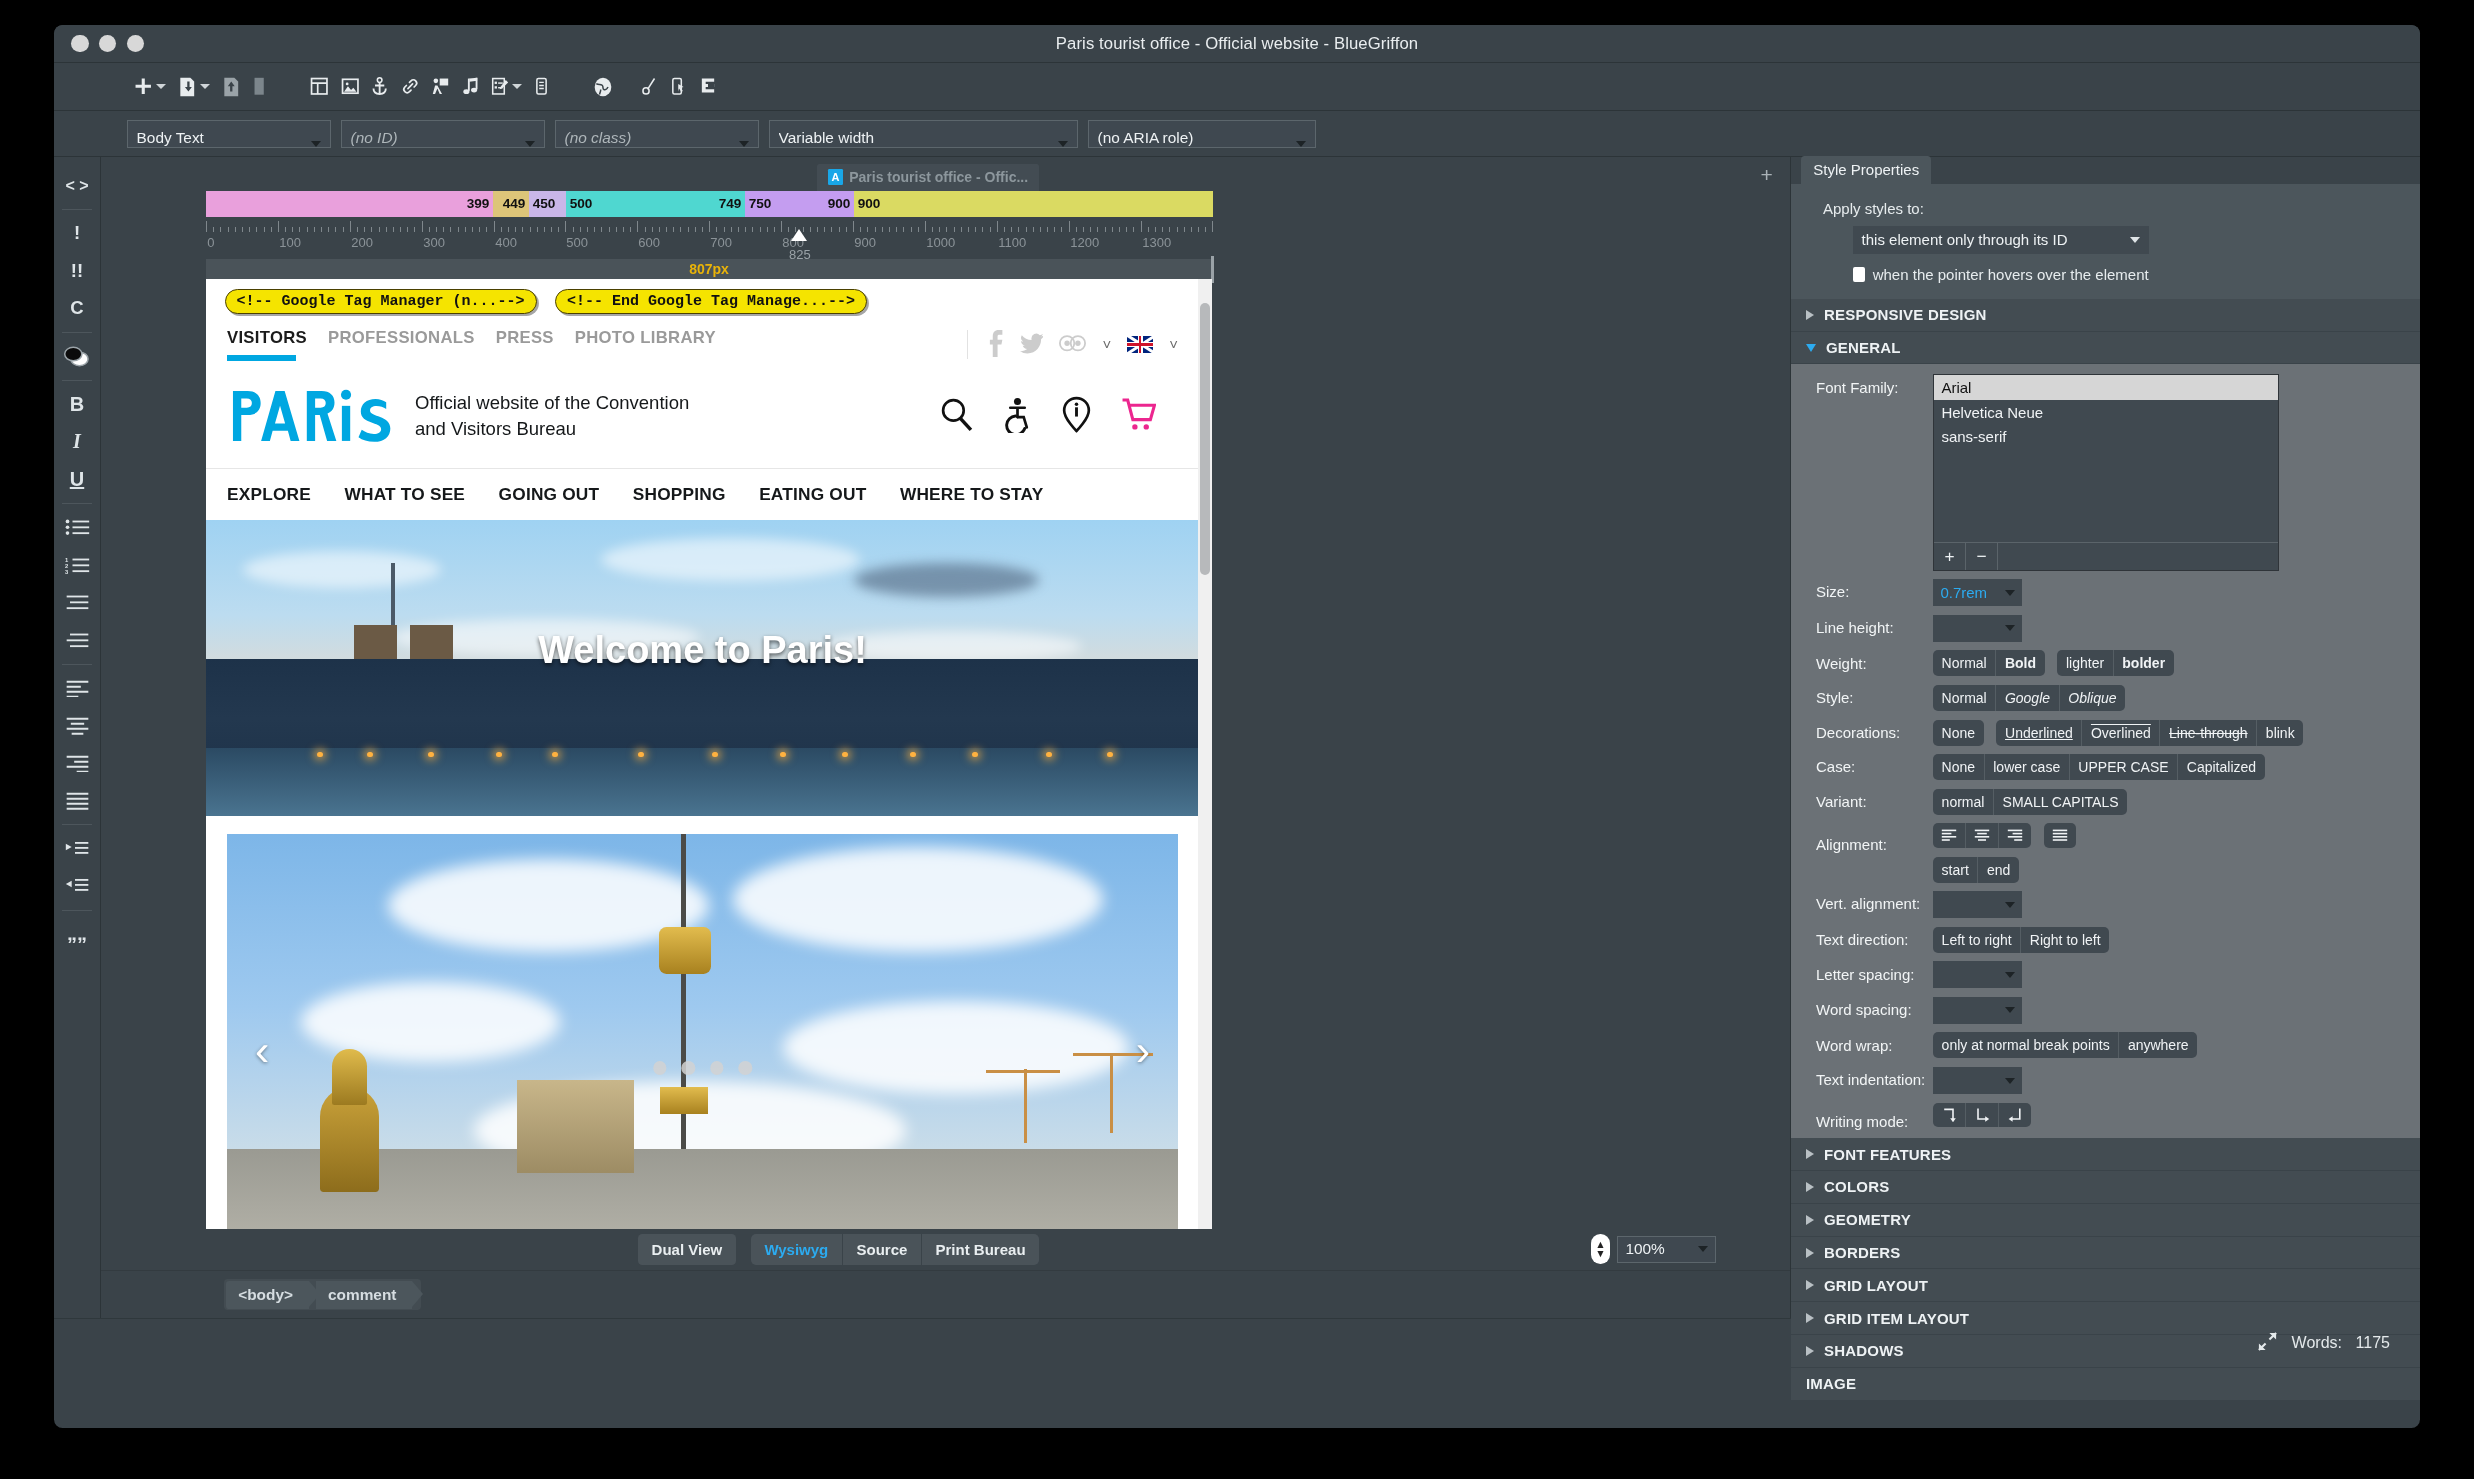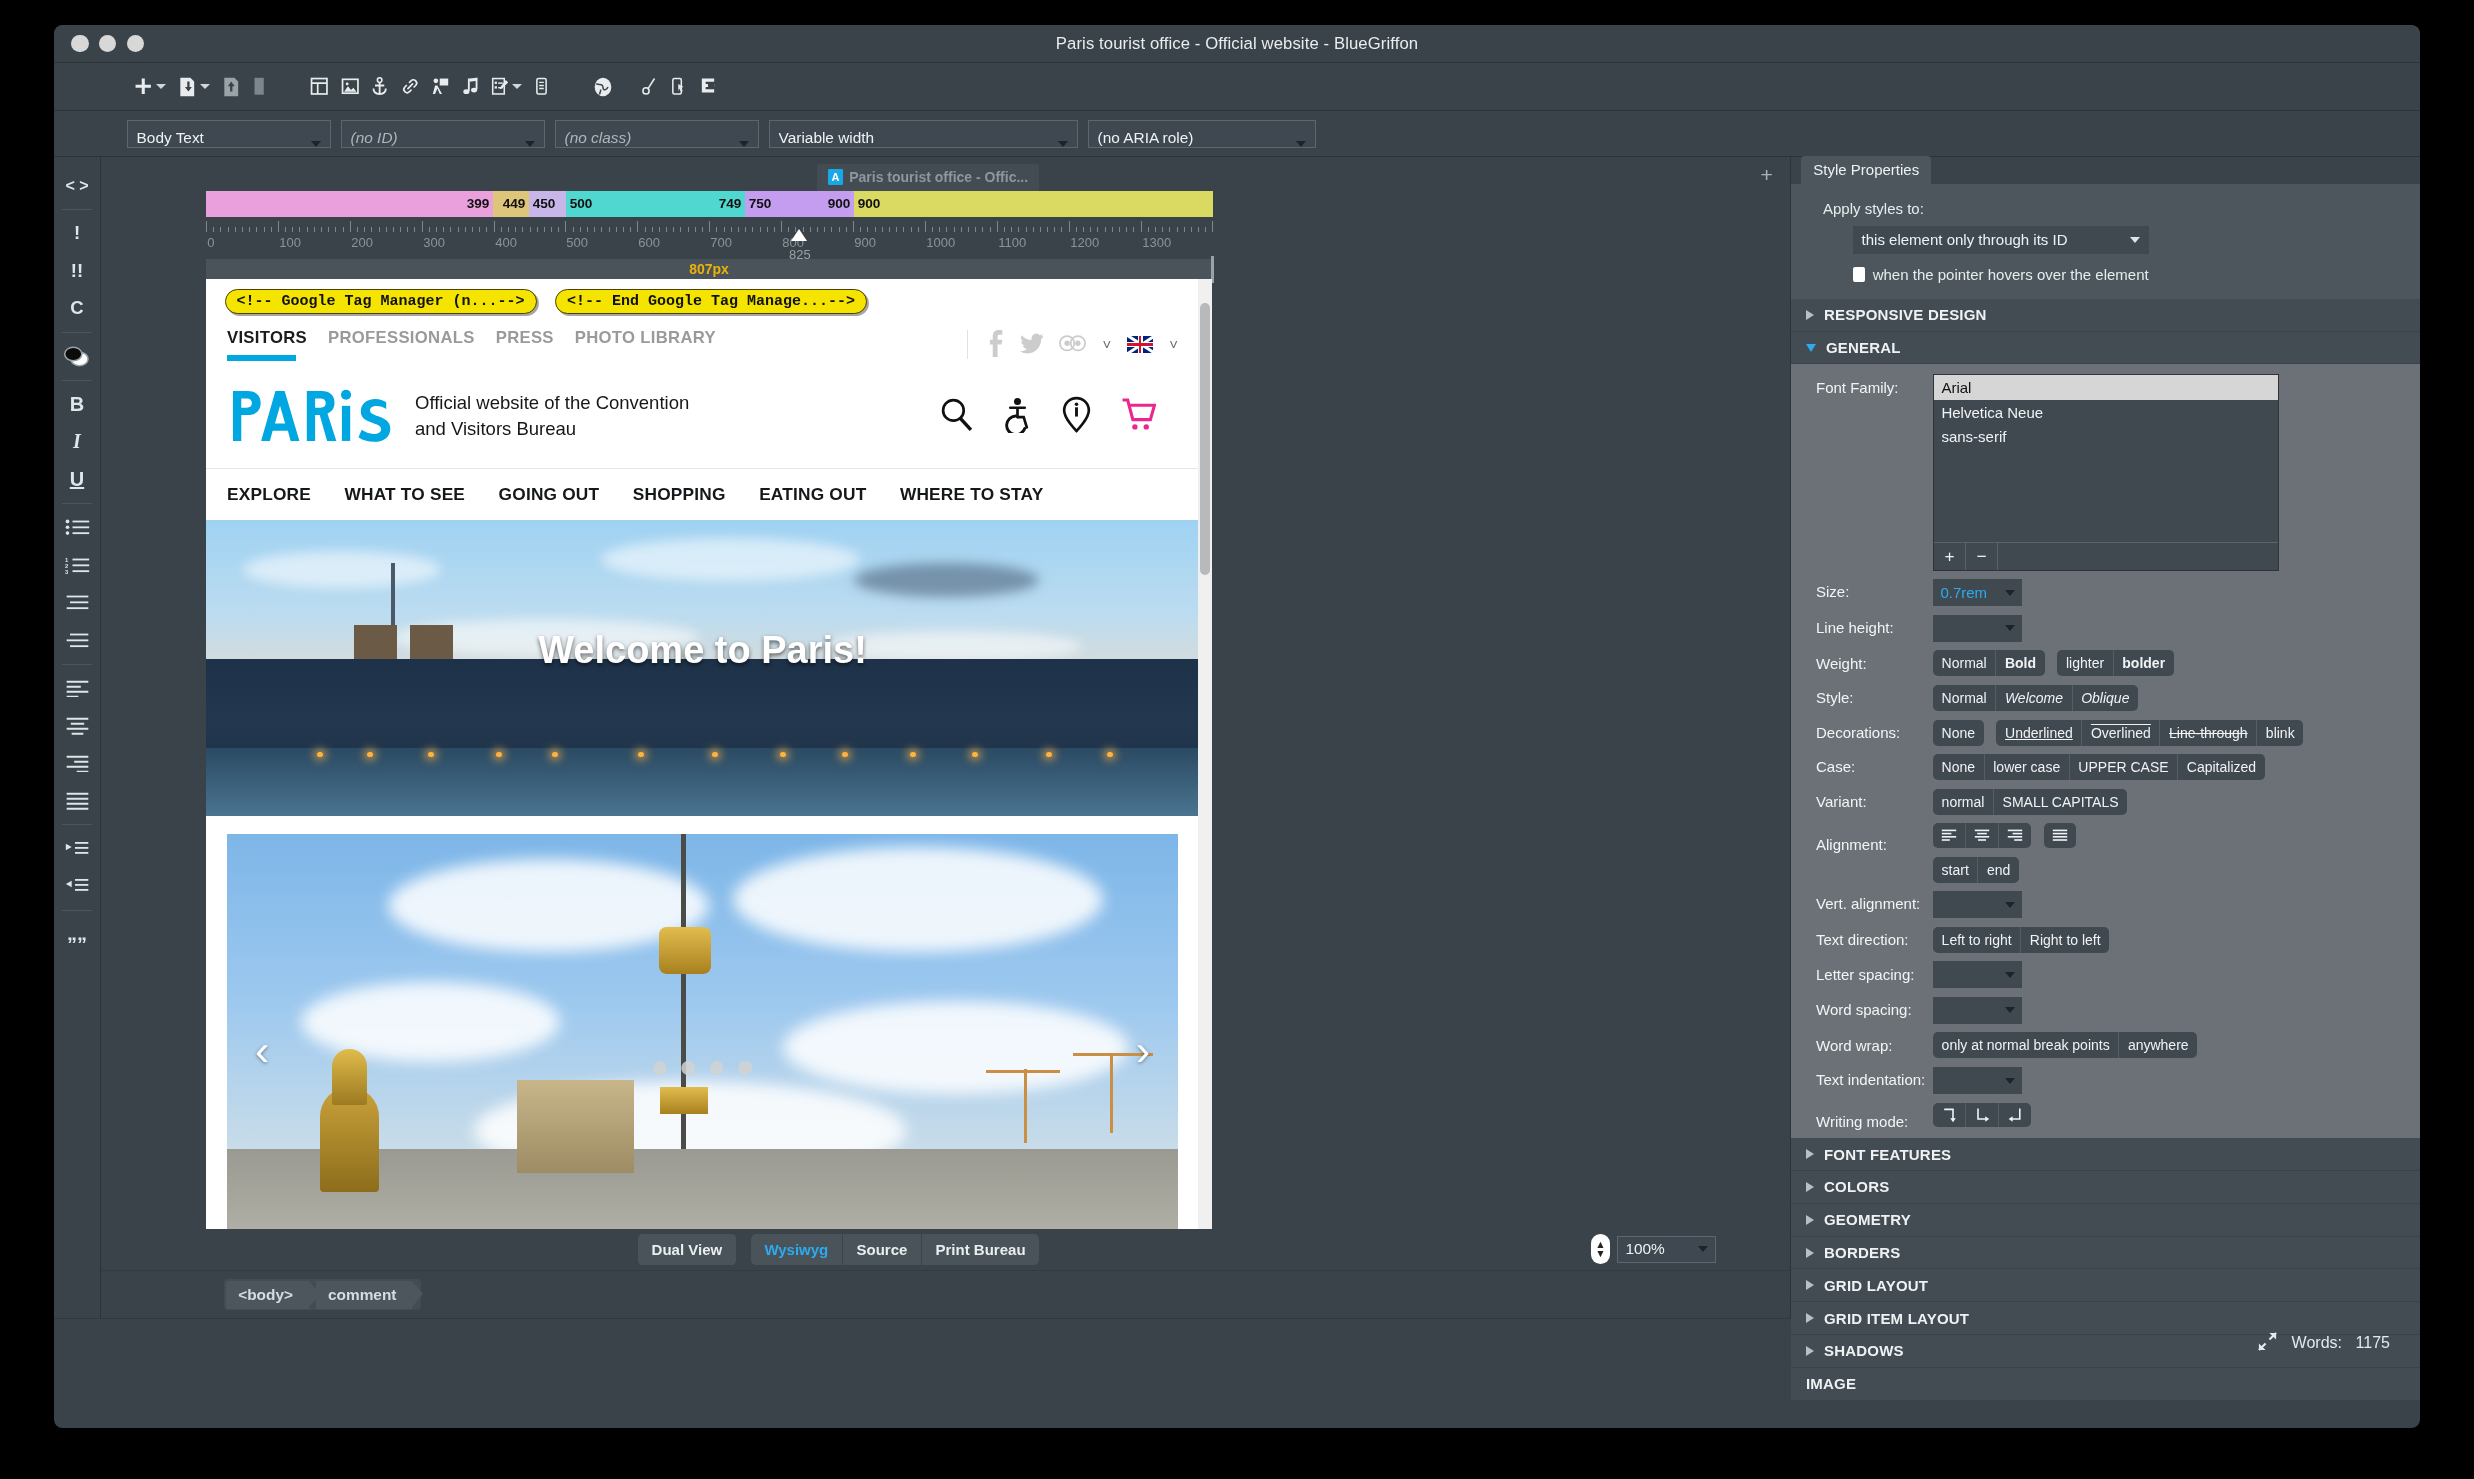--- a/index.html
+++ b/index.html
@@ -1160,21 +1160,21 @@
               <span class="bold">bolder</span>
             </div>
           </div>
         </div>
 
         <div class="prow">
           <div class="plabel">Style:</div>
           <div class="pctrl">
             <div class="seg">
               <span>Normal</span>
-              <span class="ital">Welcome</span>
+              <span class="ital">Google</span>
               <span class="ital">Oblique</span>
             </div>
           </div>
         </div>
 
         <div class="prow">
           <div class="plabel">Decorations:</div>
           <div class="pctrl">
             <div class="seg">
               <span>None</span>

